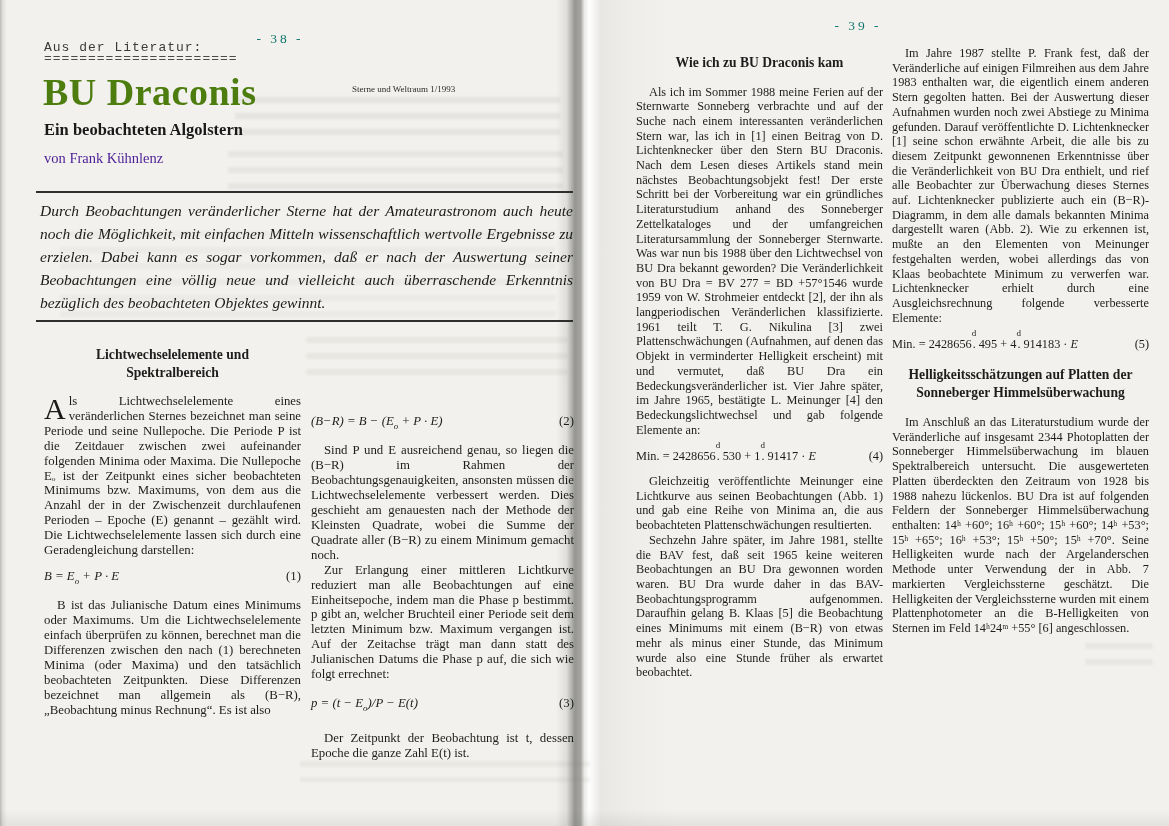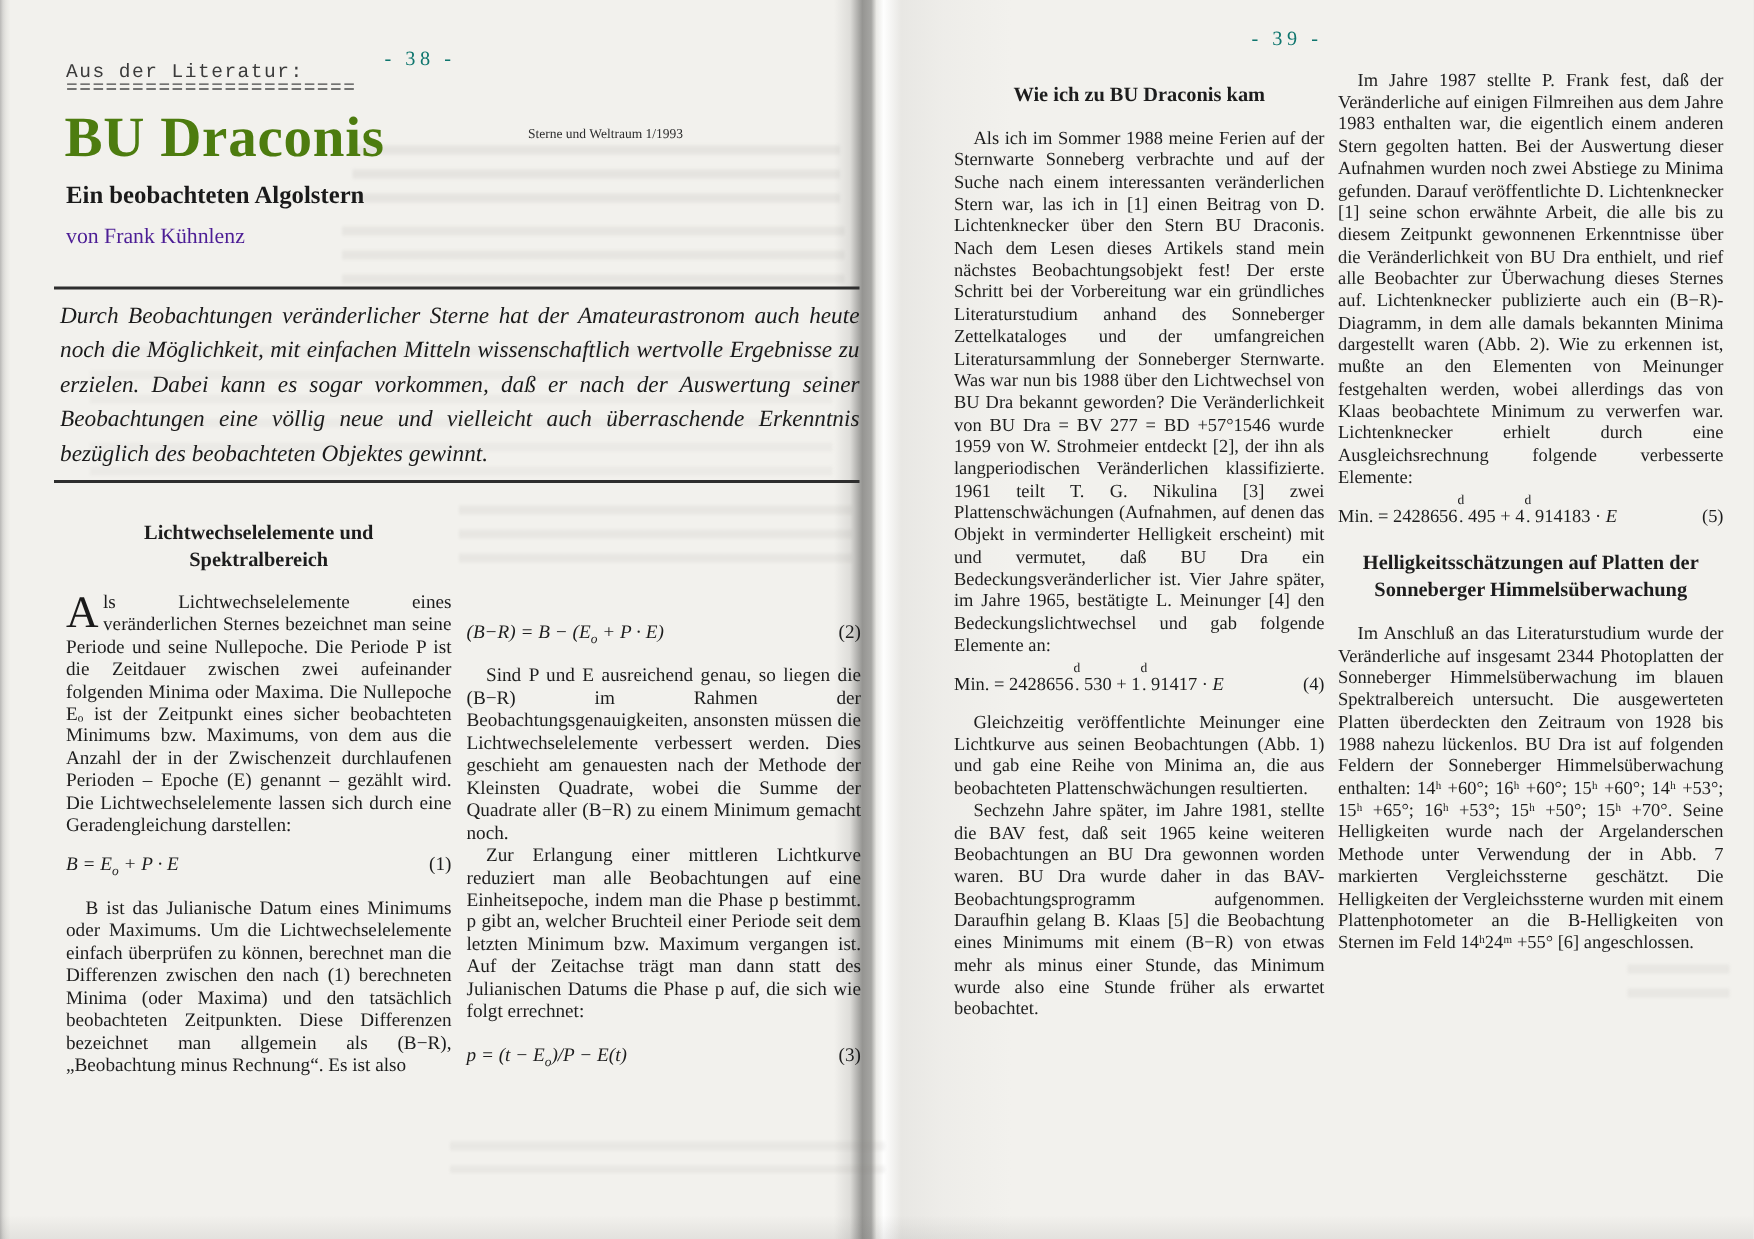--- a/index.html
+++ b/index.html
@@ -111,20 +111,21 @@
     <div class="eq eq-italic" style="margin-top:0;">
       <span class="eq-body"><span>(B−R) = B − (E</span><sub class="eqsub">o</sub><span> + P · E)</span></span>
       <span class="eq-num">(2)</span>
     </div>
     <p class="ind">Sind P und E ausreichend genau, so liegen die (B−R) im Rahmen der Beobachtungsgenauigkeiten, ansonsten müssen die Lichtwechselelemente verbessert werden. Dies geschieht am genauesten nach der Methode der Kleinsten Quadrate, wobei die Summe der Quadrate aller (B−R) zu einem Minimum gemacht noch.</p>
     <p class="ind">Zur Erlangung einer mittleren Lichtkurve reduziert man alle Beobachtungen auf eine Einheitsepoche, indem man die Phase p bestimmt. p gibt an, welcher Bruchteil einer Periode seit dem letzten Minimum bzw. Maximum vergangen ist. Auf der Zeitachse trägt man dann statt des Julianischen Datums die Phase p auf, die sich wie folgt errechnet:</p>
     <div class="eq eq-italic" style="margin:14px 0 16px 0;">
       <span class="eq-body"><span>p = (t − E</span><sub class="eqsub">o</sub><span>)/P − E(t)</span></span>
       <span class="eq-num">(3)</span>
     </div>
+    <p class="ind">Der Zeitpunkt der Beobachtung ist t, dessen Epoche die ganze Zahl E(t) ist.</p>
   </div>
 
   <div class="abs pagenum pn39">- 39 -</div>
 
   <div class="abs col c39 col3">
     <div class="chead">Wie ich zu BU Draconis kam</div>
     <p class="ind">Als ich im Sommer 1988 meine Ferien auf der Sternwarte Sonneberg verbrachte und auf der Suche nach einem interessanten veränderlichen Stern war, las ich in [1] einen Beitrag von D. Lichtenknecker über den Stern BU Draconis. Nach dem Lesen dieses Artikels stand mein nächstes Beobachtungsobjekt fest! Der erste Schritt bei der Vorbereitung war ein gründliches Literaturstudium anhand des Sonneberger Zettelkataloges und der umfangreichen Literatursammlung der Sonneberger Sternwarte. Was war nun bis 1988 über den Lichtwechsel von BU Dra bekannt geworden? Die Veränderlichkeit von BU Dra = BV 277 = BD +57°1546 wurde 1959 von W. Strohmeier entdeckt [2], der ihn als langperiodischen Veränderlichen klassifizierte. 1961 teilt T. G. Nikulina [3] zwei Plattenschwächungen (Aufnahmen, auf denen das Objekt in verminderter Helligkeit erscheint) mit und vermutet, daß BU Dra ein Bedeckungsveränderlicher ist. Vier Jahre später, im Jahre 1965, bestätigte L. Meinunger [4] den Bedeckungslichtwechsel und gab folgende Elemente an:</p>
     <div class="eq">
       <span class="eq-body"><span>Min. = 2428656</span><span class="dstack"><span class="dt">d</span><span class="db">.</span></span><span>530 + 1</span><span class="dstack"><span class="dt">d</span><span class="db">.</span></span><span>91417 · </span><span class="var">E</span></span>
       <span class="eq-num">(4)</span>

